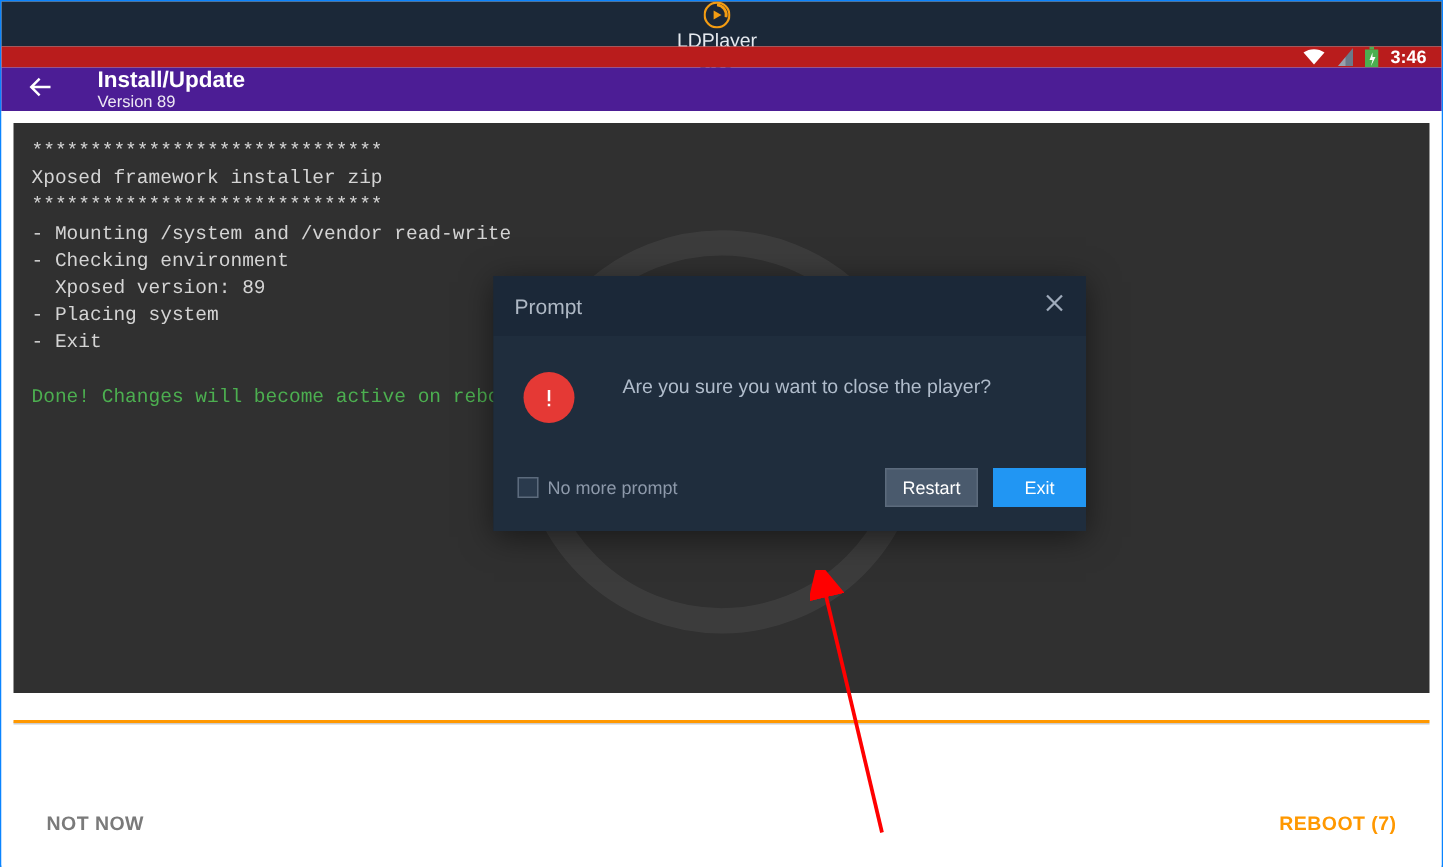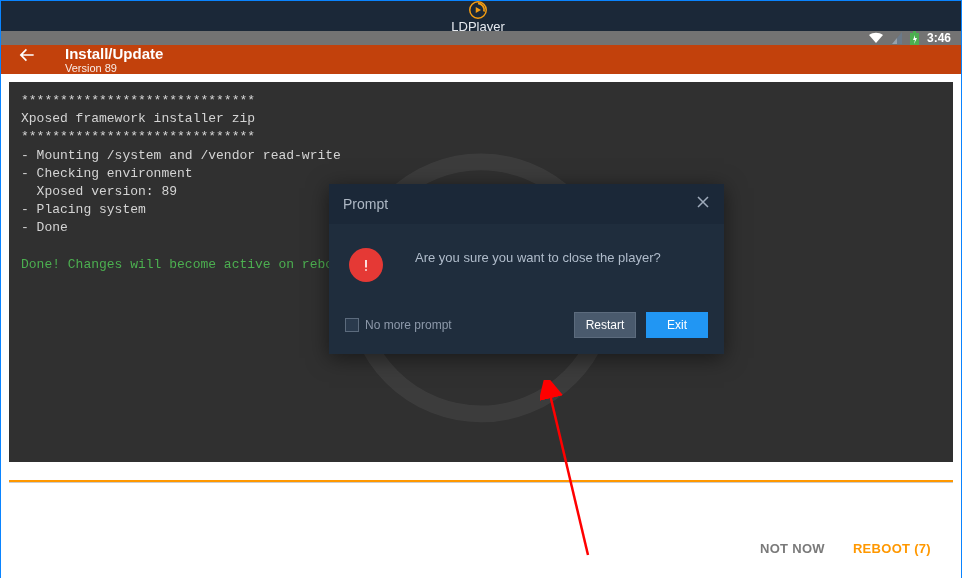--- a/index.html
+++ b/index.html
@@ -8,48 +8,48 @@
 .window { width: 100%; height: 100%; border: 1px solid #0a84ff; display: flex; flex-direction: column; }
 
 .titlebar { background: #1b2838; height: 30px; display: flex; align-items: center; padding: 0 8px; color: #c7d0db; flex-direction: column; }
 .titlebar .logo { width: 18px; height: 18px; border-radius: 3px; display: flex; align-items: center; justify-content: center; margin-right: 6px; }
 .titlebar .app-name { font-size: 13px; color: #e5e9ef; margin-right: 6px; }
 .titlebar .ver { font-size: 12px; color: #8391a2; margin-right: 8px; }
 .titlebar .controller { color: #8391a2; font-size: 14px; }
 .titlebar .spacer { flex: 1; }
 .titlebar .win-btn { width: 34px; height: 30px; display: flex; align-items: center; justify-content: center; color: #b8c2cc; font-size: 14px; cursor: pointer; }
 
-.statusbar { background: #737373; height: 22px; display: flex; align-items: center; justify-content: flex-end; padding: 0 10px; color: #fff; gap: 8px; font-size: 12px; font-weight: 600; }
+.statusbar { background: #b91c1c; height: 22px; display: flex; align-items: center; justify-content: flex-end; padding: 0 10px; color: #fff; gap: 8px; font-size: 12px; font-weight: 600; }
 .statusbar .icon { display: inline-flex; align-items: center; }
 
-.header { background: #c2410c; color: #fff; height: 56px; display: flex; align-items: flex-start; padding: 0 16px; }
+.header { background: #4c1d95; color: #fff; height: 56px; display: flex; align-items: flex-end; padding: 0 16px; }
 .header .back { font-size: 22px; margin-right: 28px; cursor: pointer; }
 .header .title { font-size: 15px; font-weight: 600; }
 .header .sub { font-size: 11px; opacity: 0.9; }
 
 .content { flex: 1; background: #fff; display: flex; flex-direction: column; }
 .terminal { margin: 8px 8px 0 8px; background: #303030; color: #d4d4d4; font-family: "Consolas", "Courier New", monospace; font-size: 13px; line-height: 1.4; padding: 10px 12px; height: 380px; position: relative; overflow: hidden; }
 .terminal .check-bg { position: absolute; left: 50%; top: 55%; transform: translate(-50%, -50%); opacity: 0.06; }
 .terminal pre { position: relative; white-space: pre; font-family: inherit; }
 .terminal .green { color: #4caf50; }
 
 .divider { height: 2px; background: linear-gradient(to right, #ff9800, #ff9800); margin: 18px 8px 0 8px; box-shadow: 0 1px 0 #ccc; }
 
-.footer { height: 60px; display: flex; align-items: center; justify-content: flex-end; padding: 0 30px; gap: 28px; margin-top: 36px; }
+.footer { height: 60px; display: flex; align-items: center; justify-content: space-between; padding: 0 30px; gap: 28px; margin-top: 36px; }
 .footer .btn-text { font-size: 13px; font-weight: 700; color: #7a7a7a; cursor: pointer; letter-spacing: 0.3px; }
 .footer .btn-text.orange { color: #ff9800; }
 
 .modal { position: absolute; left: 285px; top: 184px; width: 395px; background: #1b2838; color: #c7d0db; box-shadow: 0 4px 20px rgba(0,0,0,0.5); margin-left: 44px; }
 .modal-head { height: 40px; display: flex; align-items: center; padding: 0 14px; background: #1b2838; }
 .modal-head .title { font-size: 14px; color: #aeb8c4; flex: 1; }
 .modal-head .close { font-size: 16px; color: #9fabbb; cursor: pointer; }
 .modal-body { padding: 24px 20px 18px 20px; display: flex; gap: 32px; background: #1f2d3d; }
 .modal-body .warn-icon { width: 34px; height: 34px; border-radius: 50%; background: #e53935; display: flex; align-items: center; justify-content: center; flex-shrink: 0; }
 .modal-body .msg { font-size: 13px; color: #b0bccb; line-height: 1.5; }
-.modal-foot { padding: 12px 16px 16px 16px; display: flex; align-items: center; gap: 10px; background: #1f2d3d; }
+.modal-foot { padding: 12px 0 16px 16px; display: flex; align-items: center; gap: 10px; background: #1f2d3d; }
 .modal-foot .chk { width: 14px; height: 14px; border: 1px solid #5c6b7d; background: #2a3a4d; display: inline-block; margin-right: 6px; }
 .modal-foot .chk-label { font-size: 12px; color: #8d99aa; flex: 1; display: flex; align-items: center; cursor: pointer; }
 .modal-foot .mbtn { min-width: 62px; height: 26px; font-size: 12px; display: flex; align-items: center; justify-content: center; cursor: pointer; color: #fff; }
 .modal-foot .mbtn.restart { background: #4a5a6d; border: 1px solid #5c6b7d; }
 .modal-foot .mbtn.exit { background: #2196f3; }
 
 .arrow { position: absolute; left: 540px; top: 380px; pointer-events: none; }
 </style>
 </head>
 <body>
@@ -143,21 +143,21 @@
             <path d="M28 52l14 14 30-32" fill="none" stroke="#fff" stroke-width="7"></path>
           </svg>
       </div>
       <pre><span>******************************</span>
 <span>Xposed framework installer zip</span>
 <span>******************************</span>
 <span>- Mounting /system and /vendor read-write</span>
 <span>- Checking environment</span>
 <span>  Xposed version: 89</span>
 <span>- Placing system</span>
-<span>- Done</span>
+<span>- Exit</span>
 
 <span class="green">Done! Changes will become active on reboot.</span></pre>
     </div>
     <div class="divider"></div>
     <div class="footer">
       <span class="btn-text">NOT NOW</span>
       <span class="btn-text orange">REBOOT (7)</span>
     </div>
   </div>
 

